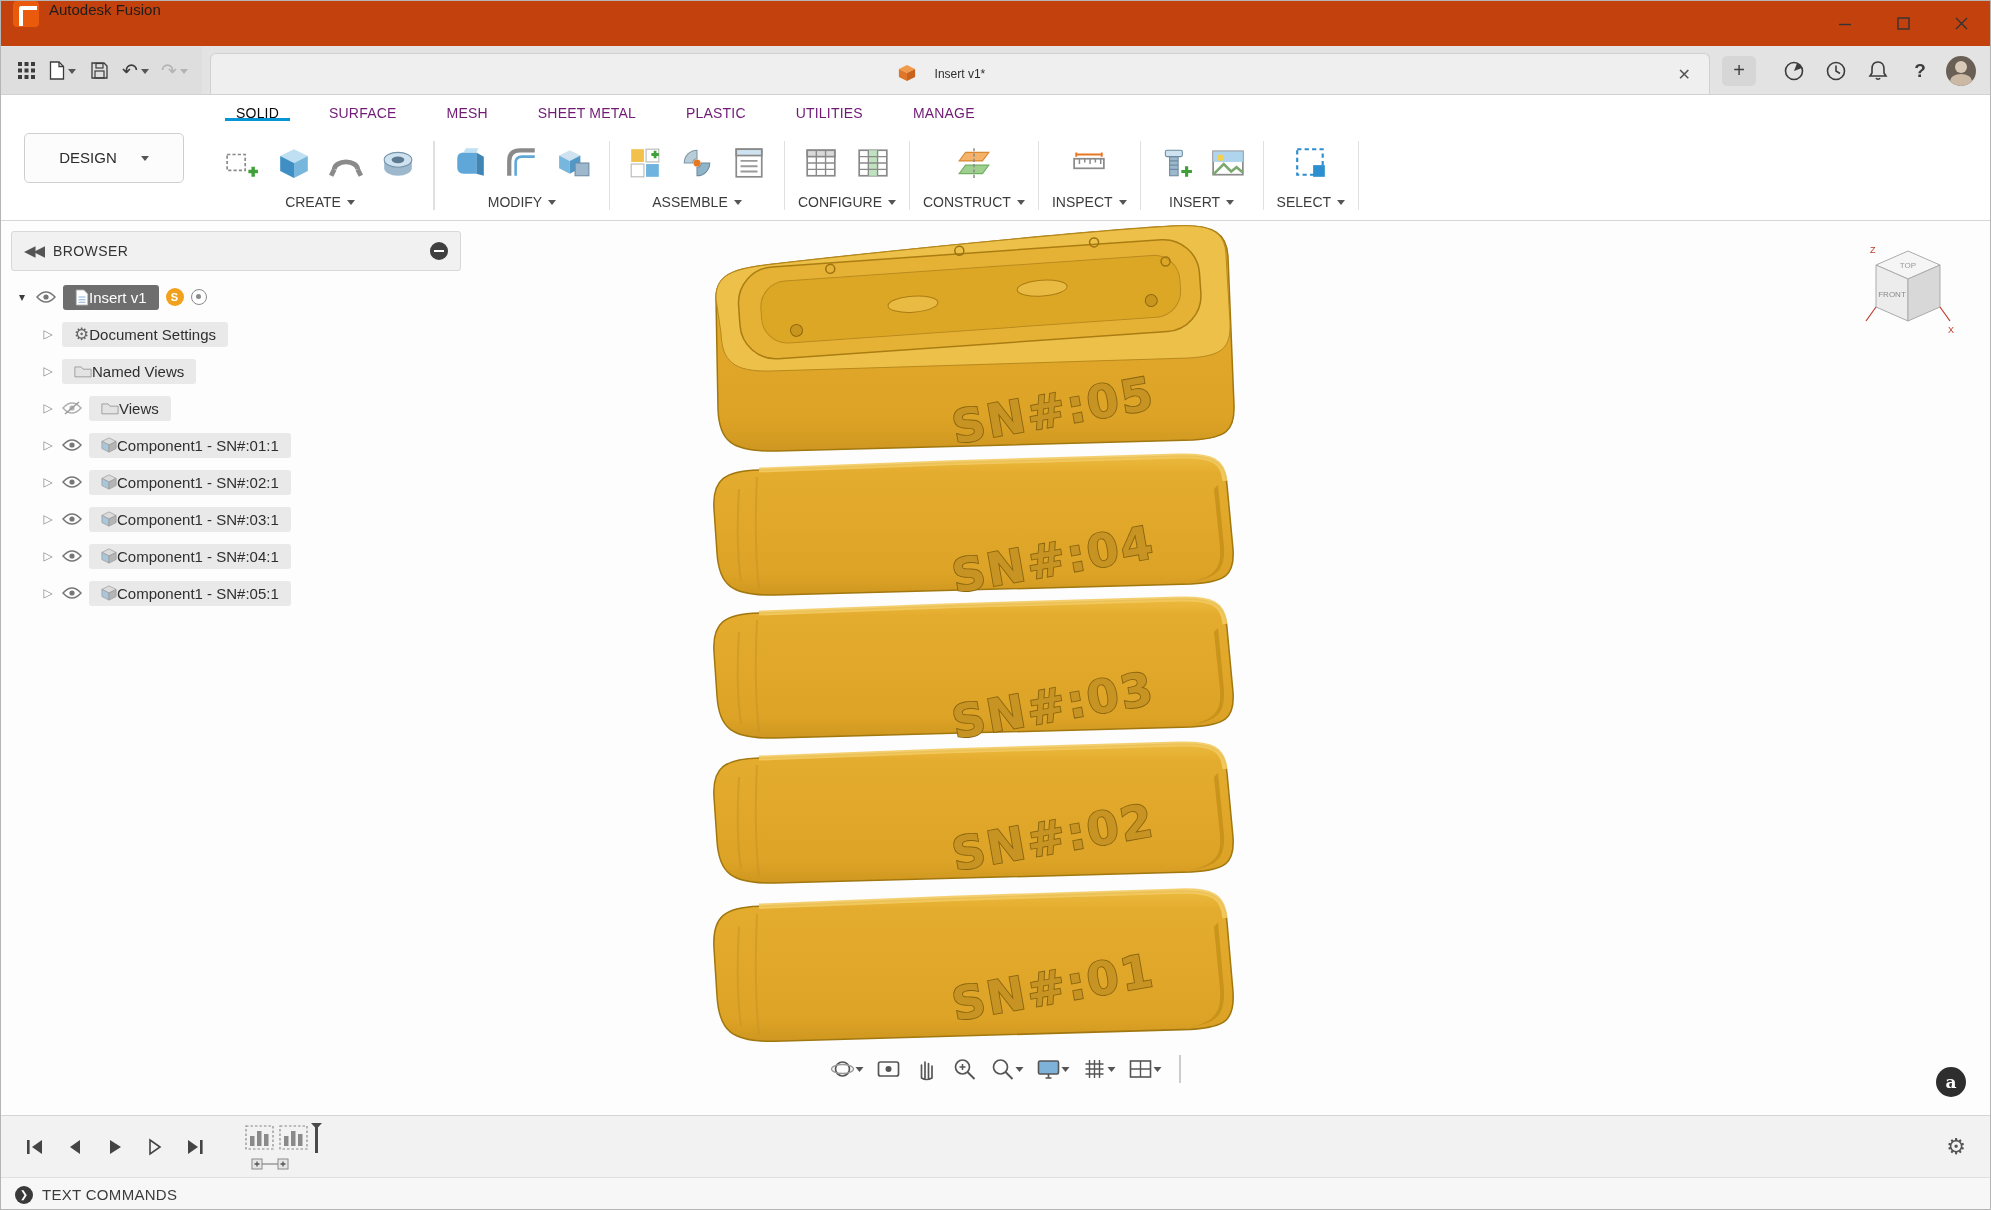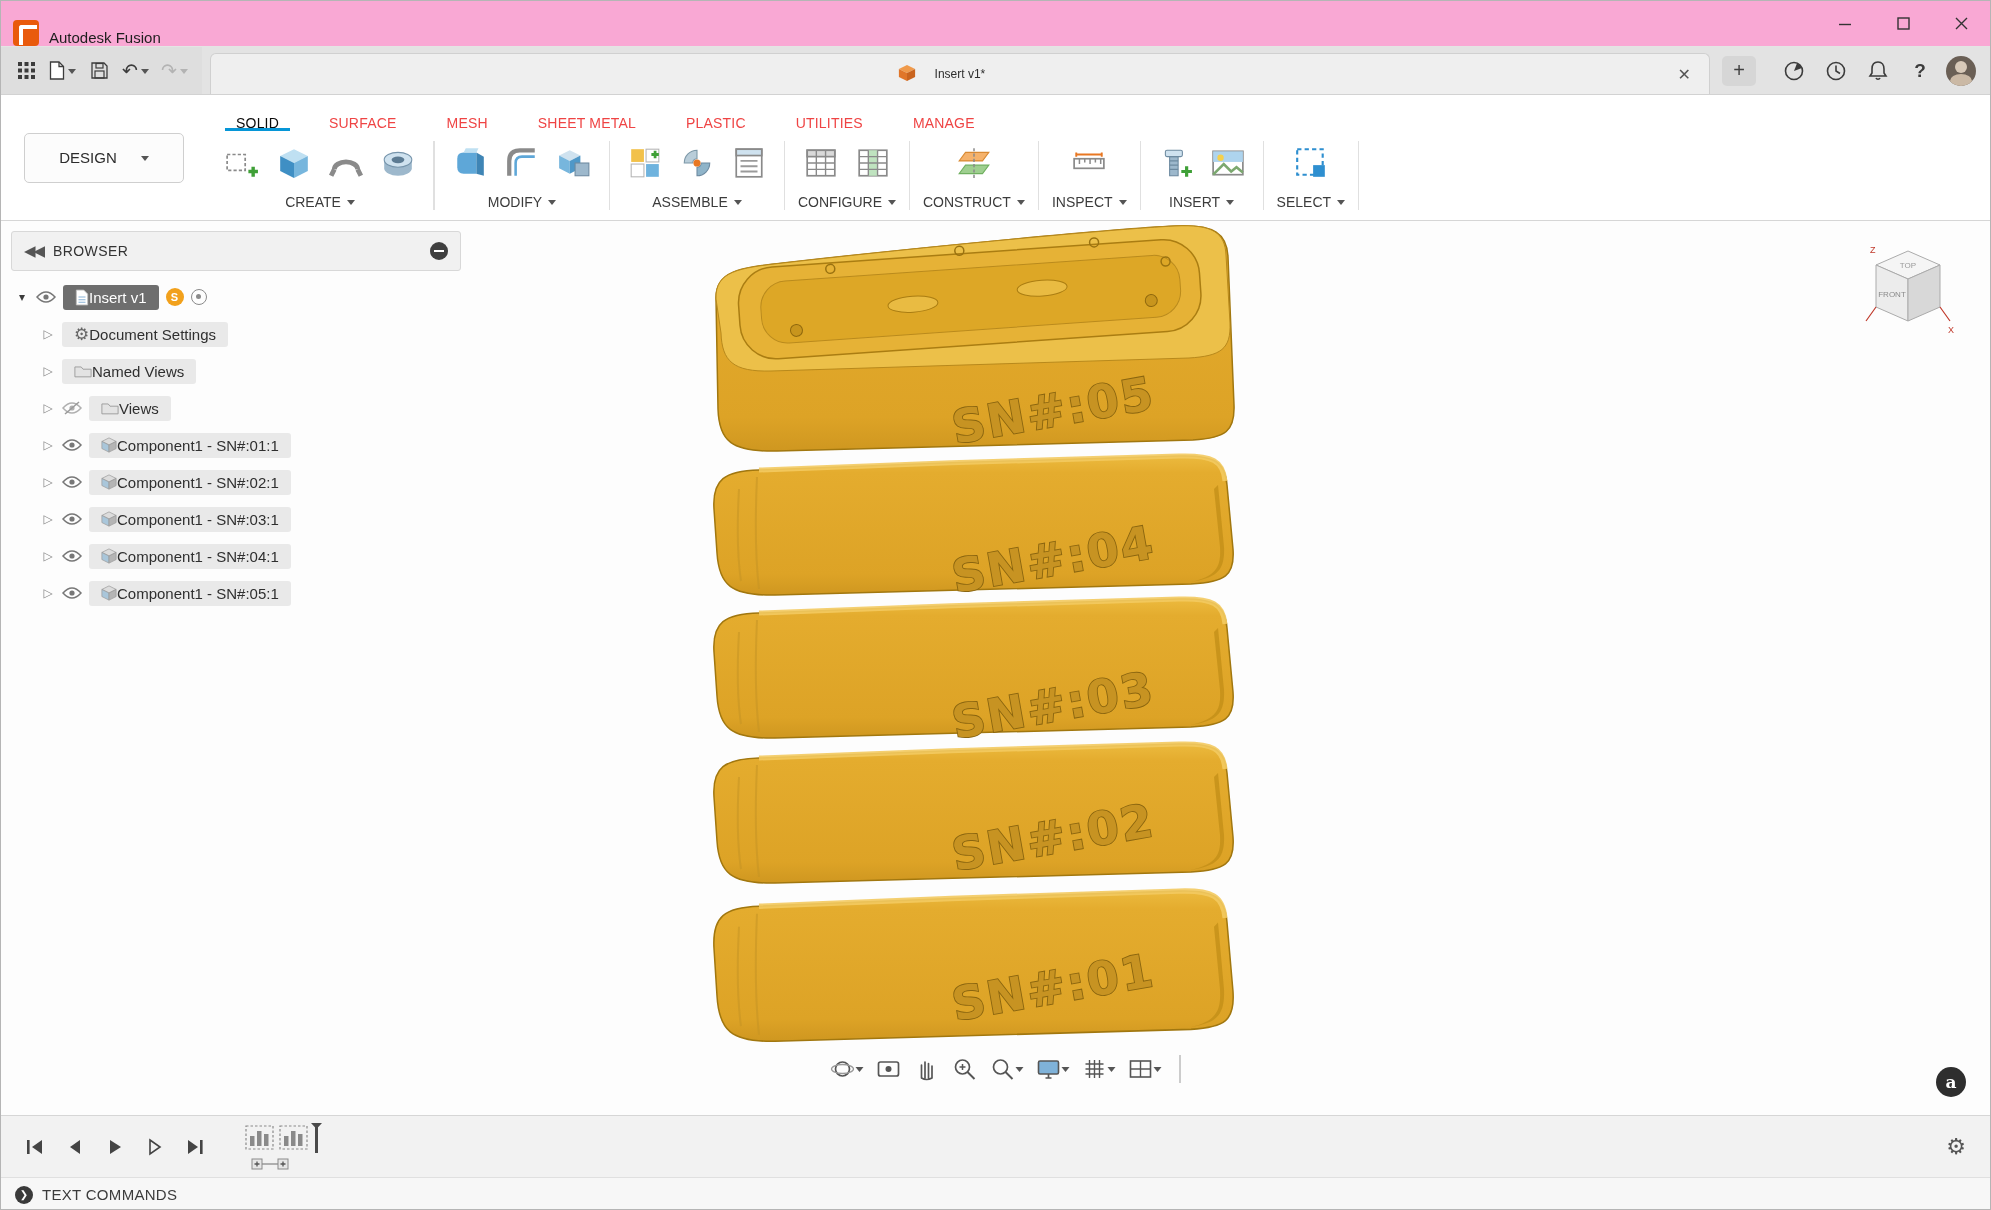--- a/index.html
+++ b/index.html
@@ -5,21 +5,21 @@
   * { box-sizing: border-box; margin: 0; padding: 0; }
   html,body { width:1991px; height:1210px; }
   body {
     font-family: "Liberation Sans", "DejaVu Sans", sans-serif;
     background:#fff; color:#333; overflow:hidden; position:relative;
     border:1px solid #b5b5b5;
   }
   svg { display:block; }
 
   
-  .titlebar { height:46px; display:flex; align-items:flex-end; background:#f9a8d4; border-bottom:1px solid #e4e4e4; }
+  .titlebar { height:46px; display:flex; align-items:flex-start; background:#c2410c; border-bottom:1px solid #e4e4e4; }
   .fusion-logo { width:26px; height:26px; margin:0 10px 0 12px; border-radius:4px; background:#e95a0c; position:relative; }
   .fusion-logo:after { content:""; position:absolute; left:6px; top:5px; width:14px; height:16px;
     border-left:4px solid #fff; border-top:4px solid #fff; border-radius:3px 0 0 0; }
   .app-title { font-size:15px; color:#1e1e1e; }
   .win-controls { margin-left:auto; display:flex; height:100%; }
   .win-btn { width:58px; height:100%; display:flex; align-items:center; justify-content:center; color:#333; font-size:15px; }
 
   
   .tabbar { height:48px; background:#e3e3e3; display:flex; align-items:stretch; border-bottom:1px solid #d2d2d2; }
   .tb-left { display:flex; align-items:center; gap:4px; padding:0 10px; background:#dedede; }
@@ -41,22 +41,22 @@
   .avatar:before { content:""; position:absolute; left:9px; top:5px; width:12px; height:12px; border-radius:50%; background:#d8c9b8; }
   .avatar:after { content:""; position:absolute; left:4px; top:18px; width:22px; height:14px; border-radius:50%; background:#cbb9a5; }
 
   
   .ribbon { height:126px; background:#fff; border-bottom:1px solid #d6d6d6; display:flex; }
   .design-col { width:206px; display:flex; align-items:center; justify-content:center; }
   .design-btn { width:160px; height:50px; border:1px solid #cfcfcf; border-radius:5px; background:#fcfcfc;
     display:flex; align-items:center; justify-content:center; gap:24px; font-size:15px; color:#2c2c2c; }
   .car { border:4px solid transparent; border-top:5px solid #555; margin-top:5px; }
   .ribbon-right { flex:1; display:flex; flex-direction:column; min-width:0; }
-  .rtabs { height:36px; display:flex; align-items:flex-end; padding-left:4px; }
-  .rtab { padding:0 25px; display:flex; align-items:center; font-size:14px; color:#ef4444; position:relative; letter-spacing:.2px; }
+  .rtabs { height:36px; display:flex; align-items:center; padding-left:4px; }
+  .rtab { padding:0 25px; display:flex; align-items:center; font-size:14px; color:#701a75; position:relative; letter-spacing:.2px; }
   .rtab.active { color:#0a0a0a; }
   .rtab.active:after { content:""; position:absolute; left:14px; right:14px; bottom:0; height:3px; background:#0696d7; }
   .toolbar { flex:1; display:flex; align-items:stretch; overflow:hidden; }
   .tgroup { display:flex; flex-direction:column; align-items:center; justify-content:flex-start; padding:4px 13px 2px; }
   .tgroup .icons { display:flex; gap:8px; height:56px; align-items:center; }
   .tbtn { width:44px; height:48px; display:flex; align-items:center; justify-content:center; border-radius:3px; }
   .tbtn.small { width:36px; }
   .glabel { font-size:14px; color:#3c3c3c; display:flex; align-items:center; gap:6px; margin-top:3px; white-space:nowrap; }
   .gdiv { width:1px; background:#e0e0e0; margin:10px 0; }
 

